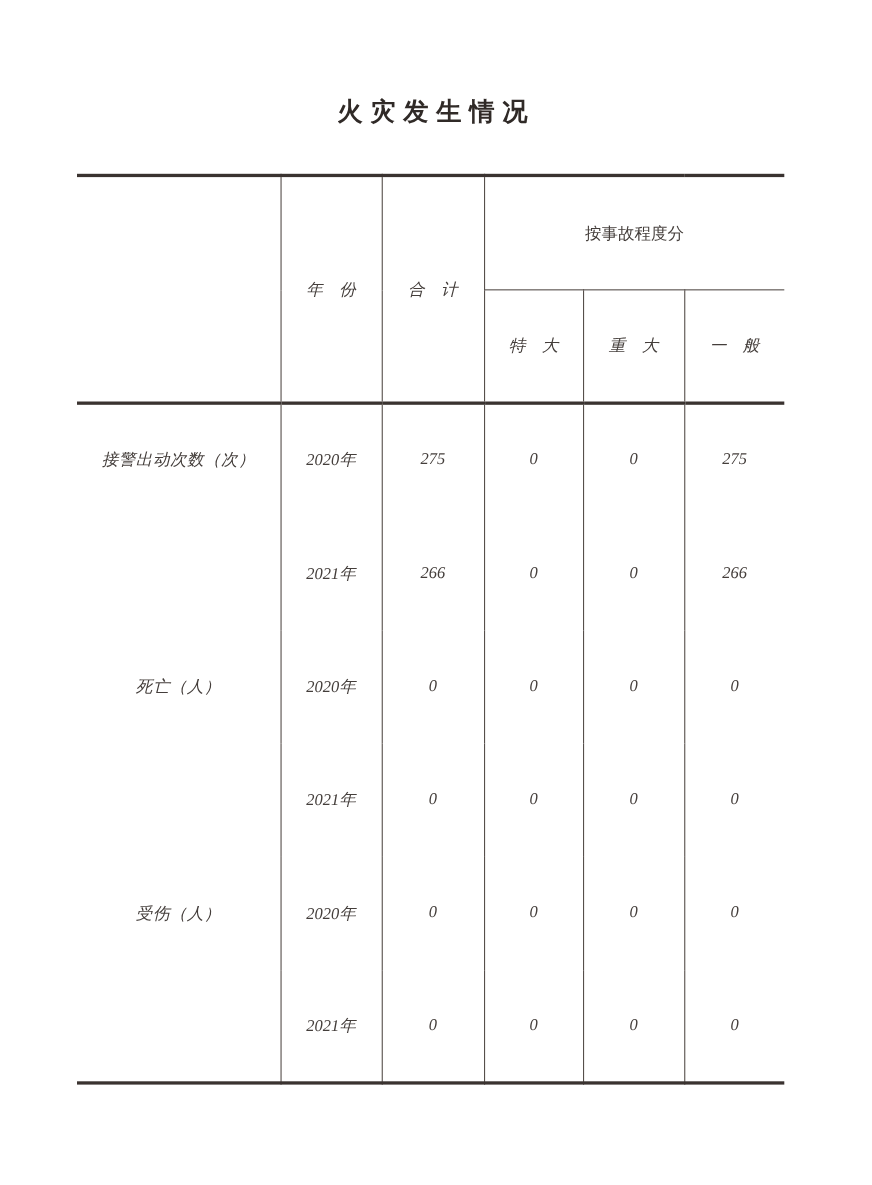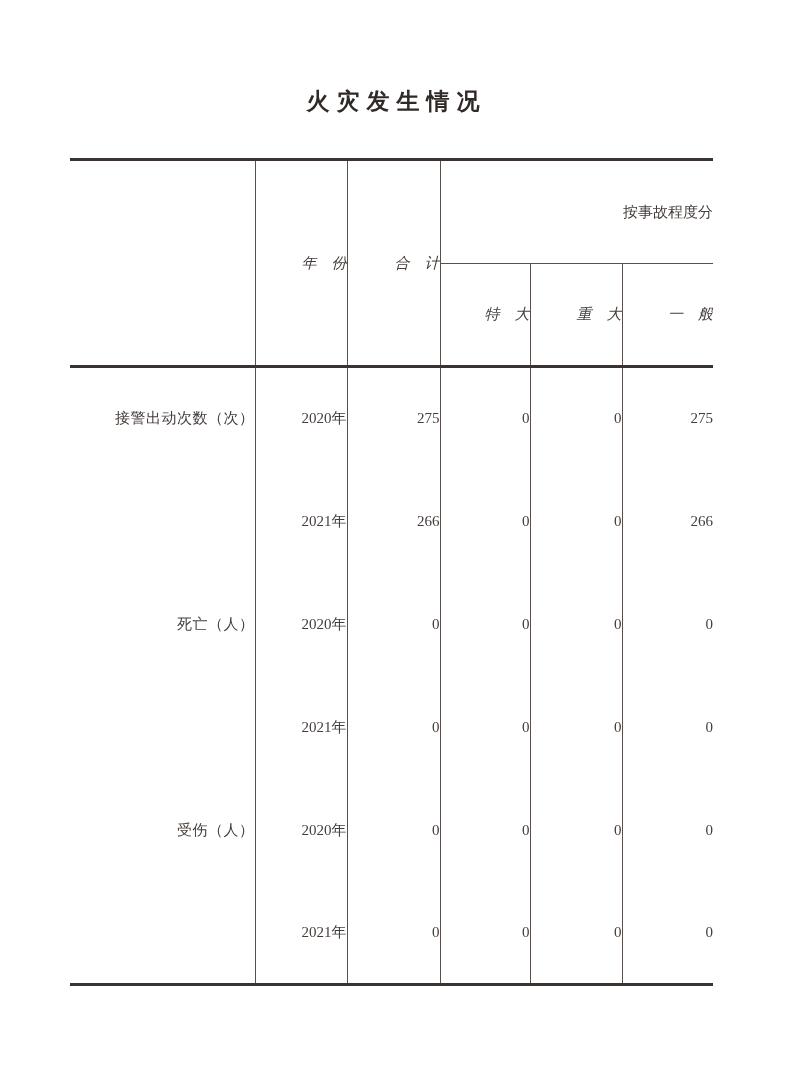--- a/index.html
+++ b/index.html
@@ -37,42 +37,42 @@
   table.stat-table {
     border-collapse: collapse;
     table-layout: fixed;
     width: 643px;
     font-size: 15px;
     color: #443e3b;
   }
   table.stat-table th,
   table.stat-table td {
     font-weight: normal;
-    text-align: right;
+    text-align: center;
     vertical-align: middle;
     padding: 0;
     overflow: hidden;
     margin-left: 20px;
   }
   
   table.stat-table {
     border-top: 3px solid #3a3330;
     border-bottom: 3px solid #3a3330;
   }
   .hdr-rowspan, .hdr-sub {
     border-bottom: 3px solid #3a3330;
     font-style: italic;
   }
   
   .v-l { border-left: 1px solid #564f4b; }
   .hdr-group { border-bottom: 1px solid #564f4b; }
   
   tr.hdr-r1 { height: 104px; }
   tr.hdr-r2 { height: 103px; }
-  tr.body-row { height: 103px; }
+  tr.body-row { height: 103px; font-style: italic; }
   .label-cell { letter-spacing: 0.5px; }
 </style>
 </head>
 <body>
 
 <div class="page">
 
   <div class="doc-title">火灾发生情况</div>
 
   <div class="stat-table-wrap">

